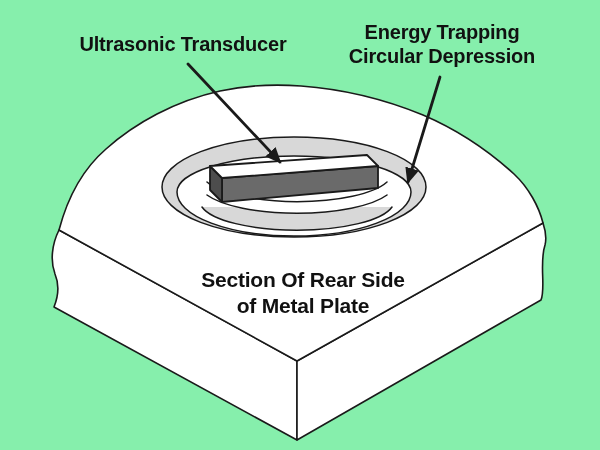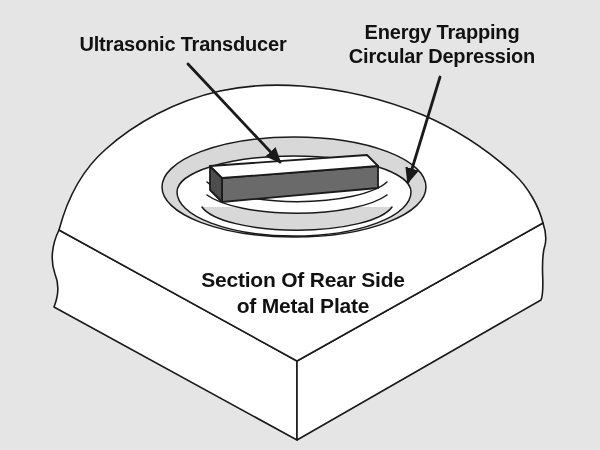--- a/index.html
+++ b/index.html
@@ -1,16 +1,16 @@
 <!DOCTYPE html>
 <html><head>
 <meta charset="utf-8">
 <style>
   html, body { margin:0; padding:0; background:#ffffff; }
-  .frame { position:relative; width:600px; height:450px; background:#e5e5e5; overflow:hidden; }
+  .frame { position:relative; width:600px; height:450px; background:#86efac; overflow:hidden; }
   svg { display:block; }
   .face { fill:#ffffff; stroke:#1a1a1a; stroke-width:1.6; stroke-linejoin:round; }
   .thin { fill:none; stroke:#1a1a1a; stroke-width:1.5; stroke-linecap:round; }
   .bar  { stroke:#1a1a1a; stroke-width:1.8; stroke-linejoin:round; }
   .arrow{ fill:none; stroke:#1a1a1a; stroke-width:2.8; stroke-linecap:round; }
   .lbl  { font-family:"Liberation Sans", sans-serif; font-weight:bold; font-size:20px;
           letter-spacing:-0.2px; fill:#111111; text-anchor:middle; }
   .lbl-big { font-size:21px; }
 </style>
 </head>

